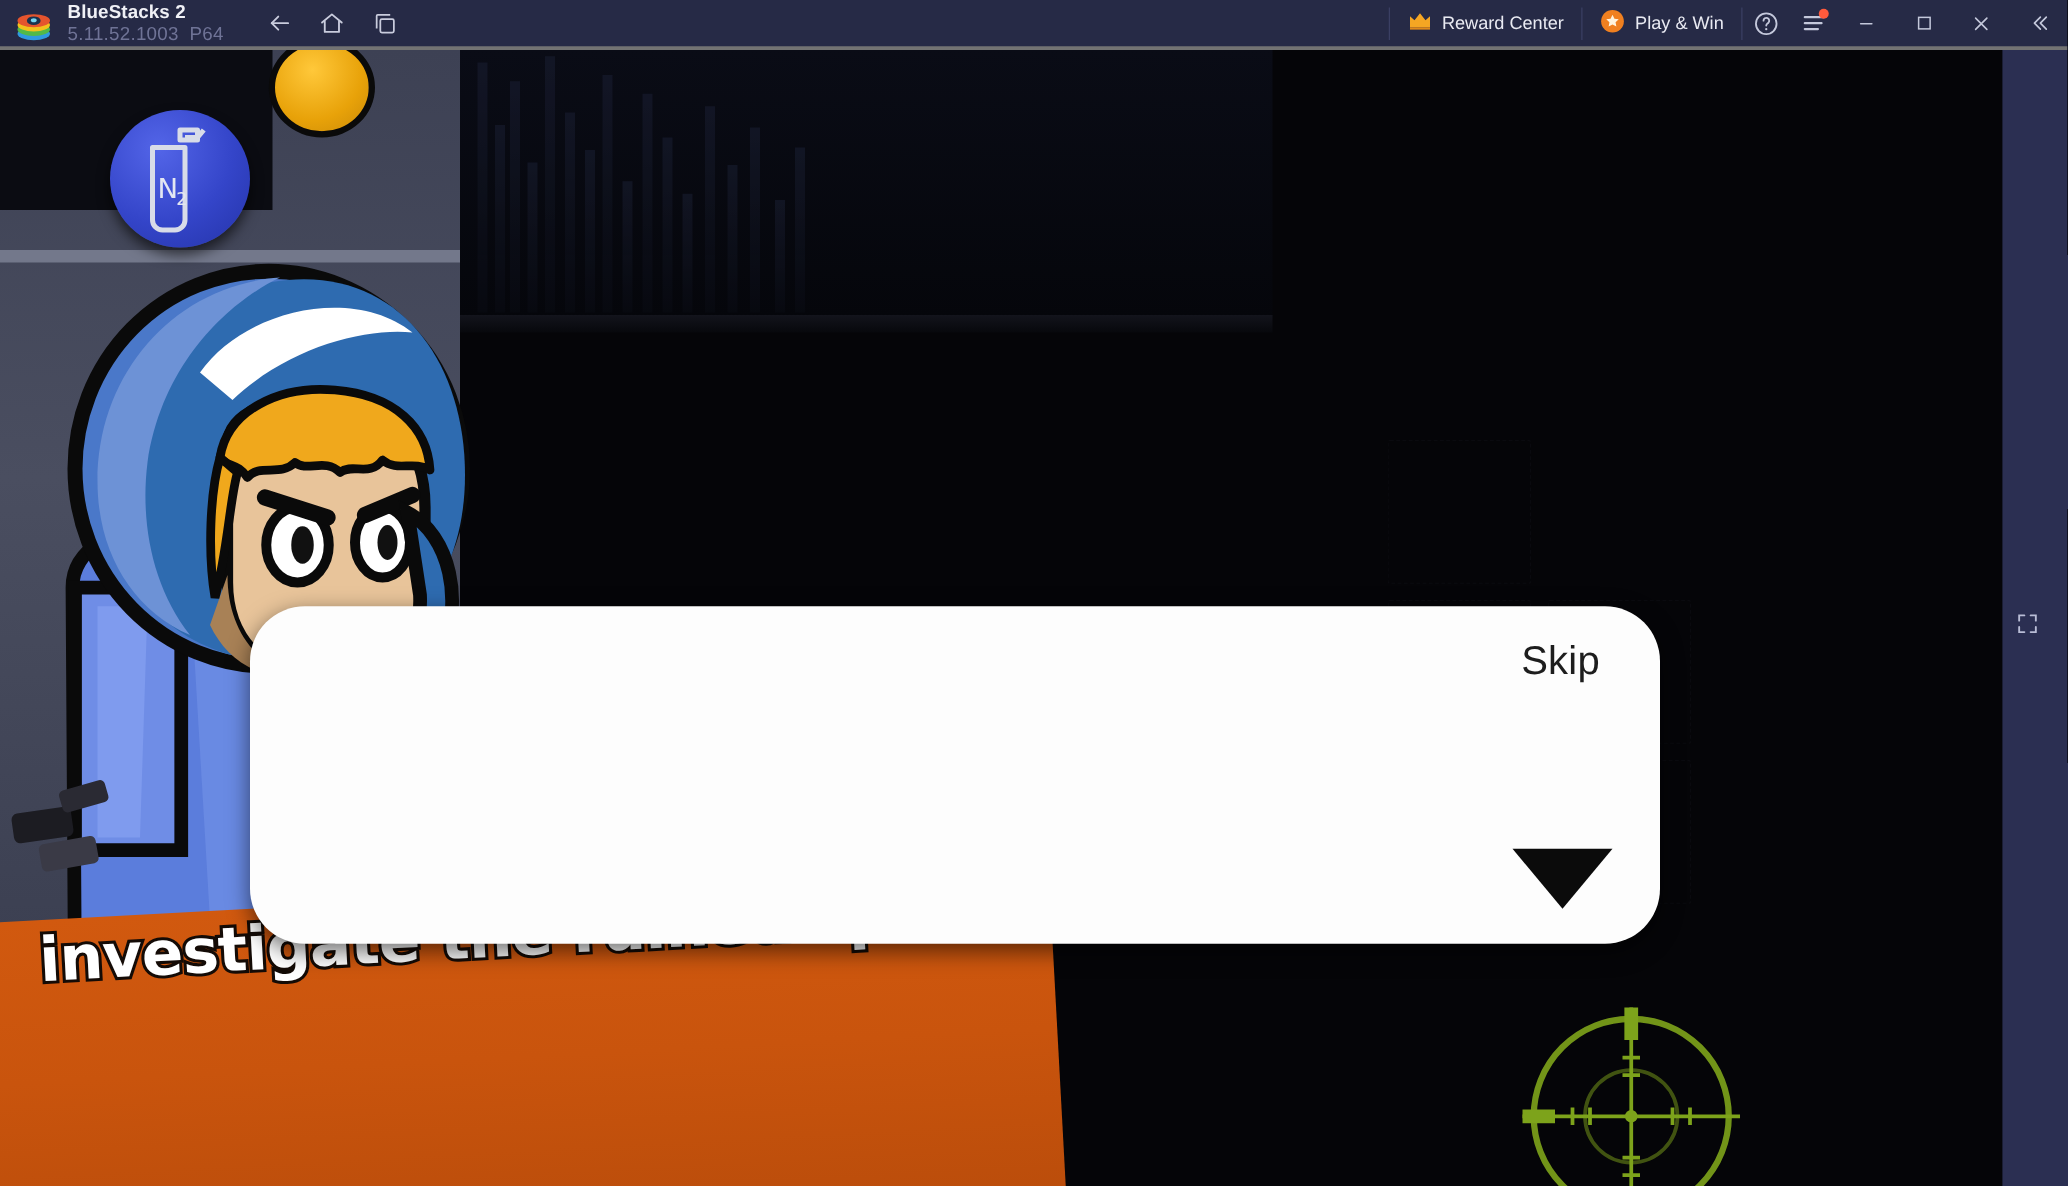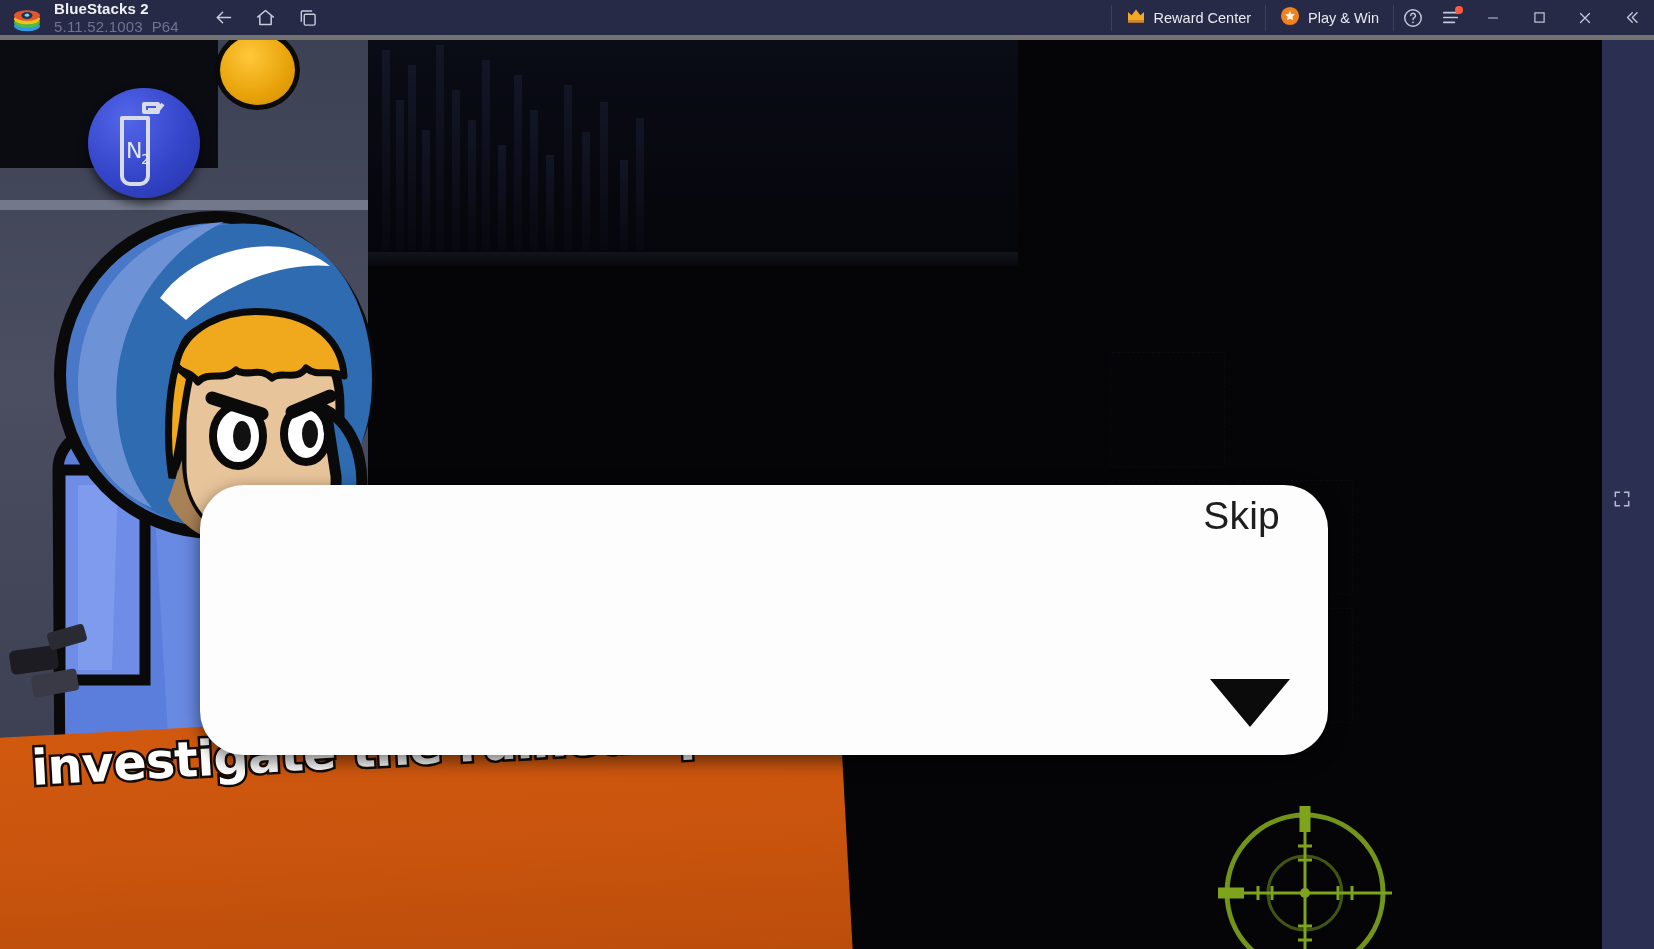--- a/index.html
+++ b/index.html
@@ -5,21 +5,21 @@
   * { margin:0; padding:0; box-sizing:border-box; }
   html,body { width:1654px; height:949px; overflow:hidden; background:#000; }
   body { font-family:"Liberation Sans", sans-serif; }
 
   #app { position:relative; width:1654px; height:949px; background:#22263f; }
 
   
   #titlebar {
     position:absolute; left:0; top:0; width:1654px; height:40px;
     background:#262a46; display:flex; align-items:center;
-    border-bottom:5px solid #737373;
+    border-bottom:3px solid #737373;
   }
   .tb-logo { width:34px; height:34px; margin-left:10px; position:relative; flex:0 0 auto; }
   .tb-logo svg { display:block; }
   .tb-names { margin-left:10px; display:flex; flex-direction:column; justify-content:center; line-height:1; }
   .tb-title { color:#f0f1f6; font-size:15px; font-weight:bold; letter-spacing:.1px; }
   .tb-ver { color:#6f7396; font-size:15px; margin-top:3px; letter-spacing:.2px; }
 
   .tb-navbtns { display:flex; align-items:center; margin-left:26px; gap:4px; }
   .tb-nav {
     width:38px; height:32px; display:flex; align-items:center; justify-content:center;
@@ -157,23 +157,23 @@
     position:absolute; left:55px; top:27px;
     font-family:"DejaVu Sans", sans-serif;
     font-size:35px; color:#1b1b1b; letter-spacing:1.2px; white-space:nowrap;
   }
   .dlg-line {
     position:absolute; left:55px; top:78px;
     font-family:"DejaVu Sans", sans-serif;
     font-size:35px; color:#1b1b1b; letter-spacing:0.6px; white-space:nowrap;
   }
   .dlg-skip {
-    position:absolute; right:48px; top:9px;
+    position:absolute; right:48px; top:25px;
     font-family:"Liberation Sans", sans-serif;
-    font-size:39px; color:#1d1d1d; cursor:pointer; letter-spacing:.2px;
+    font-size:32px; color:#1d1d1d; cursor:pointer; letter-spacing:.2px;
   }
   .dlg-arrow {
     position:absolute; right:38px; bottom:28px;
     width:0; height:0; cursor:pointer;
     border-left:40px solid transparent;
     border-right:40px solid transparent;
     border-top:48px solid #0b0b0b;
   }
 </style>
 </head>

